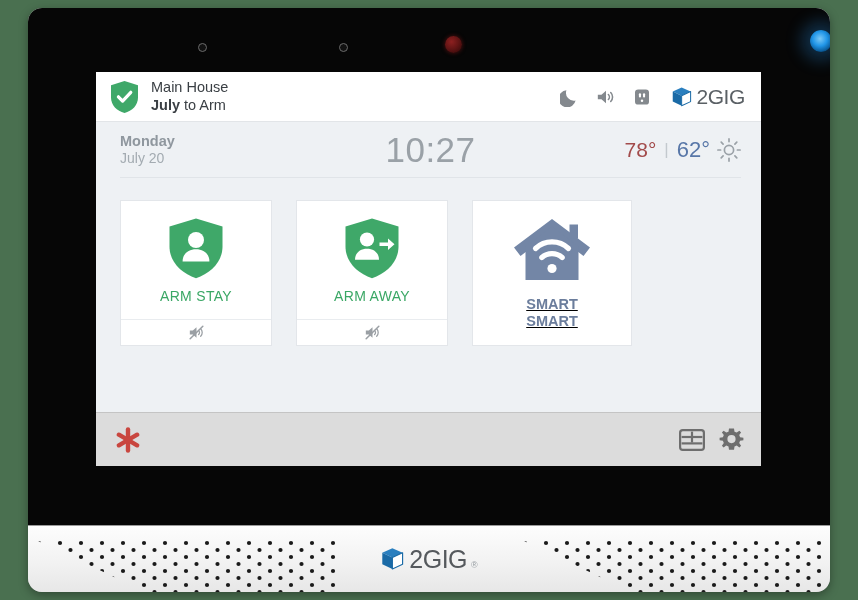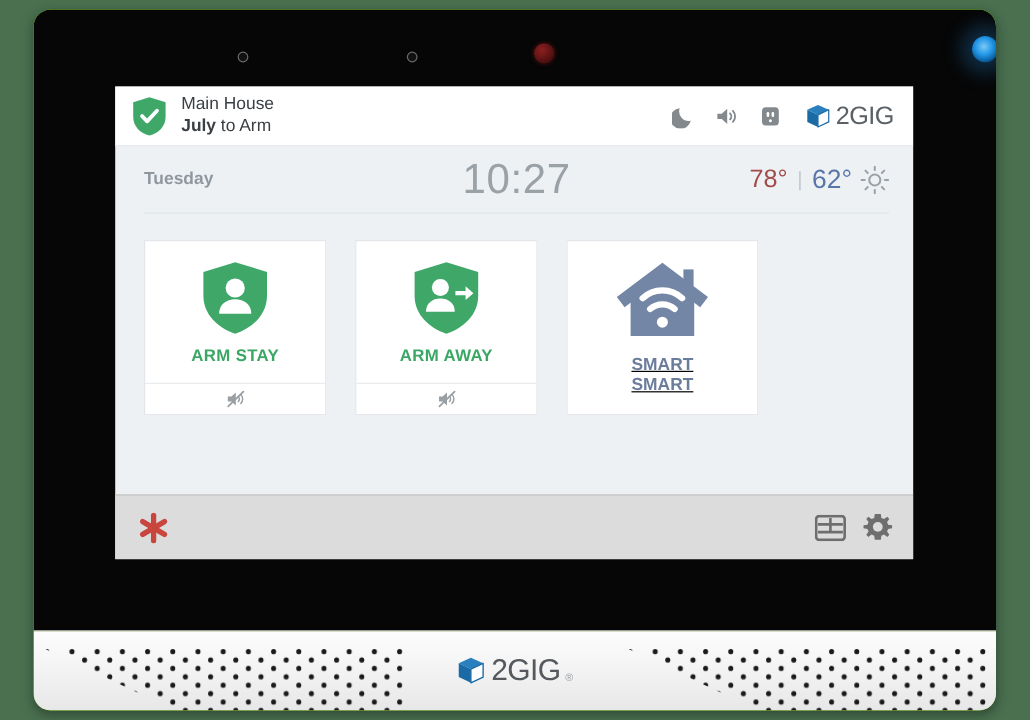--- a/index.html
+++ b/index.html
@@ -9,21 +9,21 @@
     overflow: hidden;
   }
   body { background: #4a7050; }
 
   
   #device {
     position: absolute;
     left: 28px; top: 8px;
     width: 802px; height: 584px;
     border-radius: 14px;
-    background: #84cc16;
+    background: #a3a3a3;
     box-shadow: 0 3px 10px rgba(0,0,0,.35);
     overflow: hidden;
   }
   #bezel-top {
     position: absolute; left: 0; top: 0; width: 100%; height: 517px;
     background: #060606;
     border-radius: 14px 14px 0 0;
   }
 
   
@@ -110,21 +110,21 @@
     border: 1px solid #e3e6ea;
     display: flex; flex-direction: column; align-items: center;
   }
   .card-body {
     height: 118px; width: 100%;
     display: flex; flex-direction: column; align-items: center; justify-content: center;
   }
   .card-icon { display: block; }
   .arm-icon { width: 58px; height: 63px; }
   .card-label {
-    margin-top: 8px; font-size: 14px; font-weight: bold;
+    margin-top: 8px; font-size: 14px; font-weight: normal;
     color: #3aa765; letter-spacing: .3px; text-align: right;
   }
   .card-footer {
     width: 100%; height: 26px; border-top: 1px solid #e9ecef;
     display: flex; align-items: center; justify-content: center;
   }
   .mute-icon { width: 17px; height: 15px; display: block; }
 
   #card-smart-home { width: 160px; }
   #card-smart-home .card-body { height: 144px; justify-content: center; text-decoration: underline; }
@@ -211,21 +211,22 @@
             <path d="M1.9 6 L11.6 10.6 V21.6 L1.9 17 Z" fill="#1a6aa6"></path>
             <path d="M11.6 10.6 L21.4 6 V17 L11.6 21.6 Z" fill="#ffffff" stroke="#1a6aa6" stroke-width="1.1" stroke-linejoin="round"></path>
           </svg>
           <span class="logo-text">2GIG</span>
         </div>
       </div>
     </div>
 
     <div id="status-row">
       <div id="date-block">
-        <div id="weekday">Tuesday</div>
+        <div id="weekday">Monday</div>
+        <div id="monthday">July 20</div>
       </div>
       <div id="clock">10:27</div>
       <div id="weather-block">
         <span id="temp-high">78°</span>
         <span id="temp-sep">|</span>
         <span id="temp-low">62°</span>
         <svg id="sun-icon" viewBox="0 0 24 24">
           <circle cx="12" cy="12" r="4.6" fill="none" stroke="#9aa1a7" stroke-width="1.7"></circle>
           <g stroke="#9aa1a7" stroke-width="1.7" stroke-linecap="round">
             <line x1="12" y1="0.9" x2="12" y2="3.6"></line>

